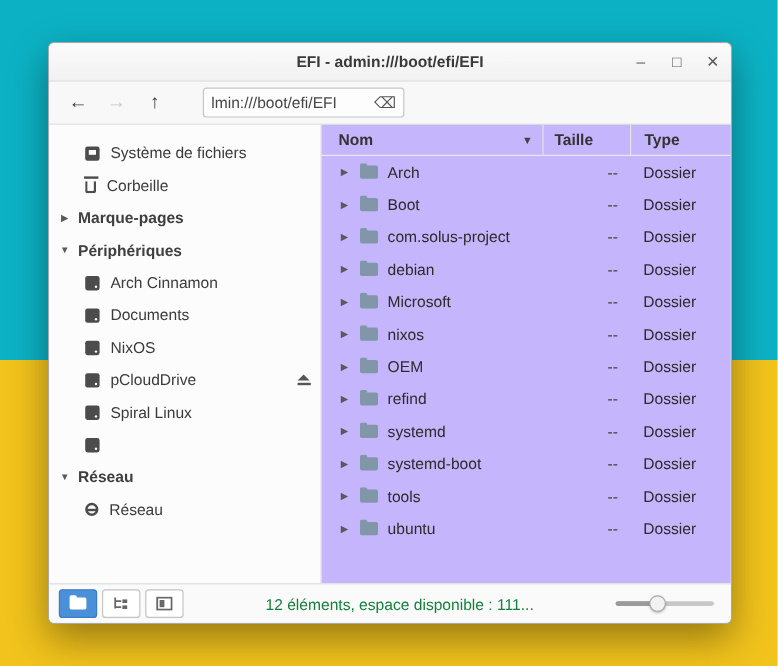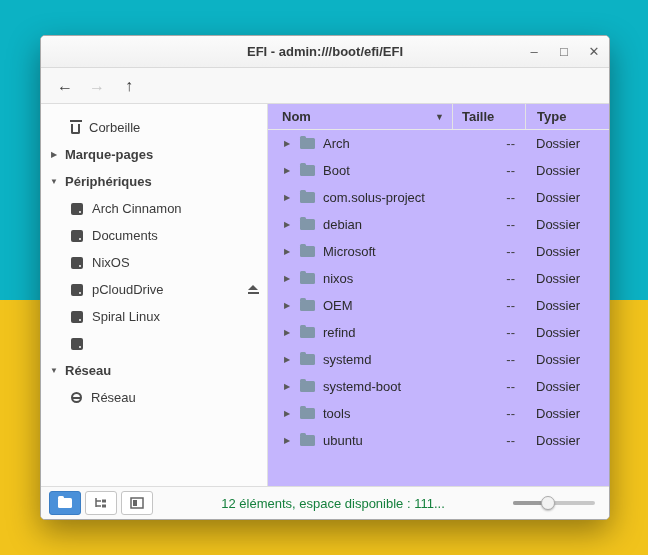--- a/index.html
+++ b/index.html
@@ -129,25 +129,33 @@
       <div class="win-btn">–</div>
       <div class="win-btn">□</div>
       <div class="win-btn">✕</div>
     </div>
   </div>
 
   <div class="toolbar">
     <div class="nav-btn">←</div>
     <div class="nav-btn disabled">→</div>
     <div class="nav-btn">↑</div>
+    <div class="location-entry">
+      <span class="location-text">lmin:///boot/efi/EFI</span>
+      <span class="clear-icon">⌫</span>
+    </div>
   </div>
 
   <div class="content">
 
     <div class="sidebar">
+      <div class="sb-row sb-place focused">
+        <span class="i i-fs"></span>
+        <span class="label">Système de fichiers</span>
+      </div>
       <div class="sb-row sb-place">
         <span class="i i-trash"></span>
         <span class="label">Corbeille</span>
       </div>
       <div class="sb-row sb-section">
         <span class="expander">▶</span>
         <span class="label">Marque-pages</span>
       </div>
       <div class="sb-row sb-section">
         <span class="expander">▼</span>

